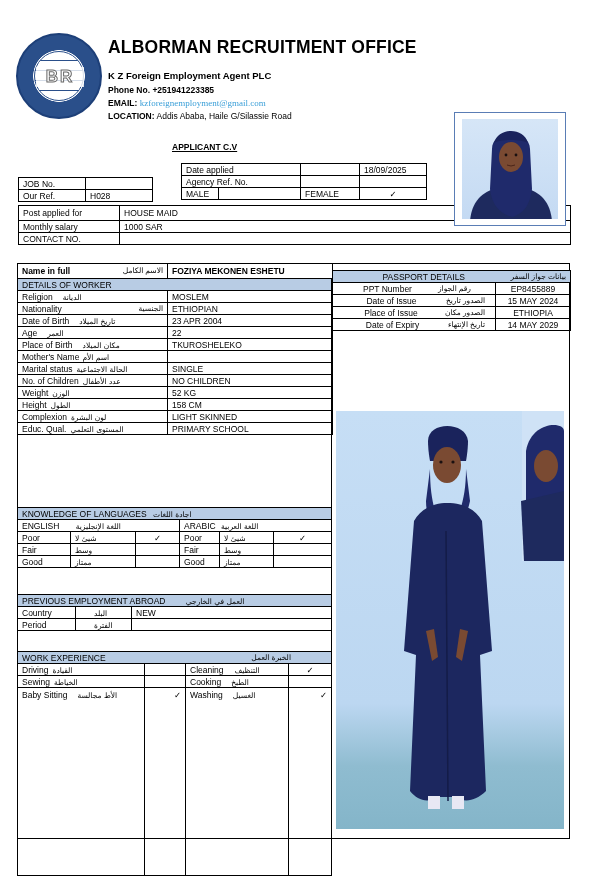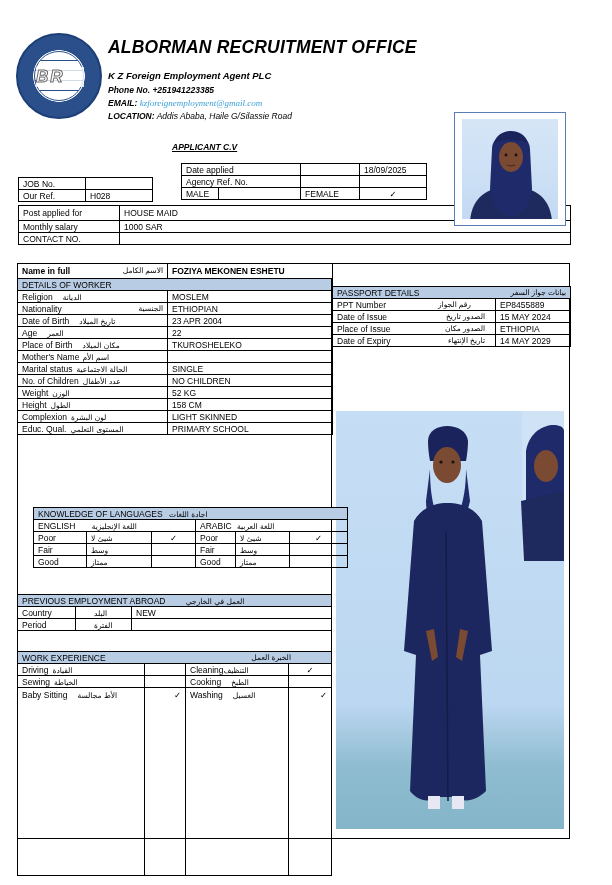--- a/index.html
+++ b/index.html
@@ -1,25 +1,25 @@
 <!DOCTYPE html>
 <html><head>
 <meta charset="utf-8">
 <style>
   * { box-sizing: border-box; margin: 0; padding: 0; }
   html, body { width: 612px; height: 885px; background: #ffffff; overflow: hidden; }
   body { position: relative; font-family: "Liberation Sans", "DejaVu Sans", sans-serif; color: #000; font-size: 8.5px; }
-  .abs { position: absolute; font-style: italic; }
+  .abs { position: absolute; }
 
   
   .logo { left: 16px; top: 33px; width: 86px; height: 86px; border-radius: 50%;
     background: radial-gradient(circle at 50% 50%, #ffffff 0 44%, #2a4f8a 45% 100%); border: 2px solid #1d3f78; }
   .logo-inner { position: absolute; left: 16px; top: 16px; width: 50px; height: 50px; border-radius: 50%;
     border: 1.5px solid #2a4f8a; background: repeating-linear-gradient(0deg, transparent 0 9px, #2a4f8a 9px 10px); }
-  .logo-text { position: absolute; left: 18px; top: 32px; width: 48px; text-align: left; font-weight: bold; font-size: 17px;
+  .logo-text { position: absolute; left: 18px; top: 32px; width: 48px; text-align: center; font-weight: bold; font-size: 17px;
     color: #fff; -webkit-text-stroke: 1px #6a6a6a; letter-spacing: 2px; background: rgba(255,255,255,0.8); }
   .title { left: 108px; top: 37px; font-size: 17.5px; font-weight: bold; letter-spacing: 0.2px; }
   .company { left: 108px; top: 70px; font-size: 9.5px; font-weight: bold; }
   .phone { left: 108px; top: 85px; font-size: 8.5px; font-weight: bold; }
   .email-line { left: 108px; top: 98px; font-size: 8.5px; }
   .email-line b { font-weight: bold; }
   .email-val { color: #3a9fd8; font-family: "Liberation Serif", serif; font-size: 9px; }
   .location { left: 108px; top: 111px; font-size: 8.5px; }
 
   .cv-title { left: 172px; top: 142px; font-size: 8.5px; font-weight: bold; text-decoration: underline; }
@@ -203,21 +203,21 @@
         <td><span>Complexion</span><span class="ar-inline" style="margin-left:4px">لون البشرة</span></td>
         <td>LIGHT SKINNED</td>
       </tr>
   <tr>
         <td><span>Educ. Qual.</span><span class="ar-inline" style="margin-left:4px">المستوى التعلمي</span></td>
         <td>PRIMARY SCHOOL</td>
       </tr>
 </tbody>
   </table>
 
-<table style="left:332px; top:286px; width:238px;">
+<table style="left:332px; top:270px; width:238px;text-align:center;">
   <colgroup>
       <col style="width:163px">
       <col style="width:75px">
     </colgroup>
   <tbody>
       <tr>
     <td colspan="2" class="hdr">
       <span>PASSPORT DETAILS</span>
       <span class="ar">بيانات جواز السفر</span>
     </td>
@@ -256,21 +256,21 @@
     <path d="M94 58 C94 90 100 110 111 120 C122 110 130 90 130 58 L134 90 C130 110 118 126 111 130 C100 126 90 110 90 90 Z" fill="#1f2a6b"></path>
     <path d="M78 110 C86 96 100 92 111 92 C124 92 138 96 146 110 L156 240 L144 244 L150 380 C140 390 128 392 120 386 L102 386 C92 392 82 390 74 380 L80 244 L68 240 Z" fill="#1c275f"></path>
     <path d="M90 220 L96 250 L102 246 L98 218 Z" fill="#7a4a32"></path>
     <path d="M124 218 L120 246 L126 250 L132 220 Z" fill="#7a4a32"></path>
     <path d="M110 120 L112 390" stroke="#141c48" stroke-width="1.5"></path>
     <path d="M92 385 L104 385 L104 398 L92 398 Z" fill="#e8e8f4"></path>
     <path d="M116 385 L128 385 L128 398 L116 398 Z" fill="#e8e8f4"></path>
   </svg>
 </div>
 
-<table style="left:17px; top:507px; width:314px;margin-left:16px;">
+<table style="left:17px; top:507px; width:314px;">
   <colgroup>
       <col style="width:53px">
       <col style="width:65px">
       <col style="width:44px">
       <col style="width:40px">
       <col style="width:54px">
       <col style="width:58px">
     </colgroup>
   <tbody>
       <tr>
@@ -352,21 +352,21 @@
   <tbody>
       <tr>
     <td colspan="4" class="hdr">
       <span>WORK EXPERIENCE</span>
       <span class="ar" style="margin-right:36px">الخبرة العمل</span>
     </td>
   </tr>
   <tr>
     <td><span>Driving</span><span class="ar-inline" style="margin-left:4px">القيادة</span></td>
     <td class="center"></td>
-    <td><span>Cleaning</span><span class="ar-inline" style="margin-left:0">التنظيف</span></td>
+    <td><span>Cleaning</span><span class="ar-inline" style="margin-left:11px">التنظيف</span></td>
     <td class="center">✓</td>
   </tr>
   <tr>
     <td><span>Sewing</span><span class="ar-inline" style="margin-left:4px">الخياطة</span></td>
     <td class="center"></td>
     <td><span>Cooking</span><span class="ar-inline" style="margin-left:10px">الطبخ</span></td>
     <td class="center"></td>
   </tr>
   <tr>
     <td style="height:188px; vertical-align:top; padding-top:2px"><span>Baby Sitting</span><span class="ar-inline" style="margin-left:10px">الأط مجالسة</span></td>

